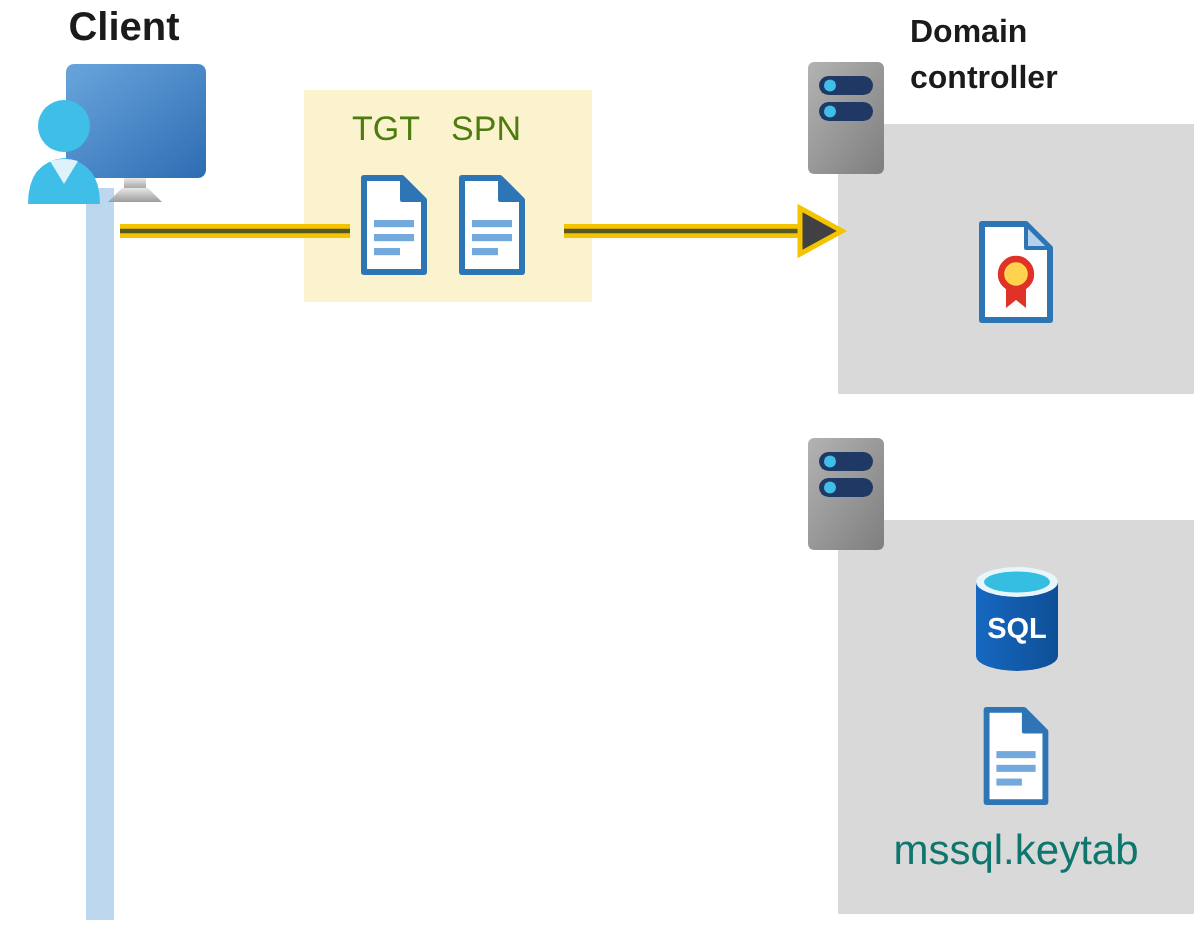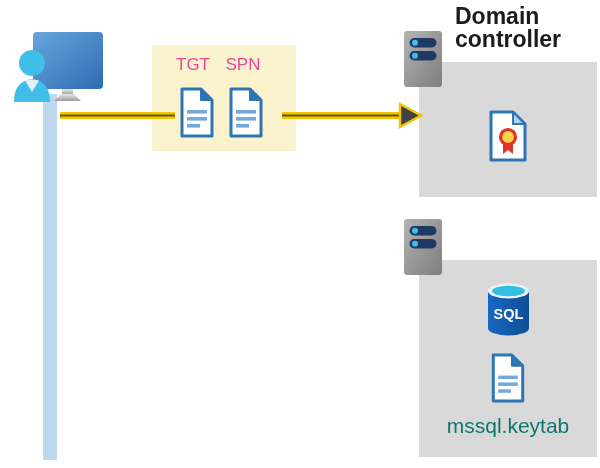--- a/index.html
+++ b/index.html
@@ -4,55 +4,56 @@
 <style>
   html, body { margin: 0; padding: 0; }
   body { font-family: "Liberation Sans", sans-serif; background: #ffffff; }
   #stage {
     position: relative; width: 600px; height: 468px;
     background: #ffffff; overflow: hidden;
   }
   .abs { position: absolute; }
 
   .title {
-    font-weight: bold; color: #1b1b1b; font-size: 23px; line-height: 23px;
+    font-weight: bold; color: #1b1b1b; font-size: 16px; line-height: 23px;
   }
   .client-title { left: 12px; top: 3px; width: 100px; text-align: center; font-size: 20px; }
   .dc-title { left: 455px; top: 5px; width: 132px; text-align: left; }
   .linux-title { left: 455px; top: 227px; width: 140px; text-align: left; }
 
   .panel { background: #d9d9d9; }
   .dc-panel { left: 419px; top: 62px; width: 178px; height: 135px; }
   .linux-panel { left: 419px; top: 260px; width: 178px; height: 197px; }
 
   .ticket-box { left: 152px; top: 45px; width: 144px; height: 106px; background: #fbf3ce; }
 
   .ticket-label {
     top: 54px; width: 54px; height: 22px; text-align: center;
-    font-size: 17px; color: #ec4899; line-height: 22px;
+    font-size: 17px; color: #4d7c0f; line-height: 22px;
   }
   .tgt-label { left: 166px; }
   .spn-label { left: 216px; }
 
   .vline { left: 43px; top: 94px; width: 14px; height: 366px; background: #bdd7ee; }
 
   .keytab-label {
     left: 428px; top: 414px; width: 160px; text-align: center;
     font-size: 21px; color: #0f766e;
   }
 
   svg { display: block; }
 </style>
 </head>
 <body>
 
 <div id="stage">
 
   <div class="abs vline"></div>
 
+  <div class="abs title client-title">Client</div>
 
   <div class="abs panel dc-panel"></div>
 
   <div class="abs panel linux-panel"></div>
 
   <div class="abs ticket-box"></div>
 
   <svg class="abs" style="left:0;top:95px;" width="600" height="45" viewBox="0 0 600 45">
     <line x1="60" y1="20.5" x2="175" y2="20.5" stroke="#f5c400" stroke-width="7"></line>
     <line x1="60" y1="20.5" x2="175" y2="20.5" stroke="#58591f" stroke-width="2.2"></line>

